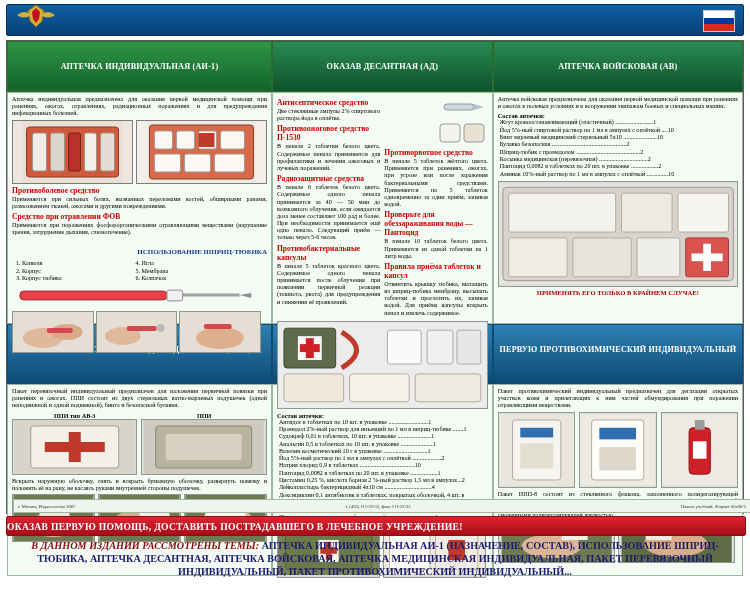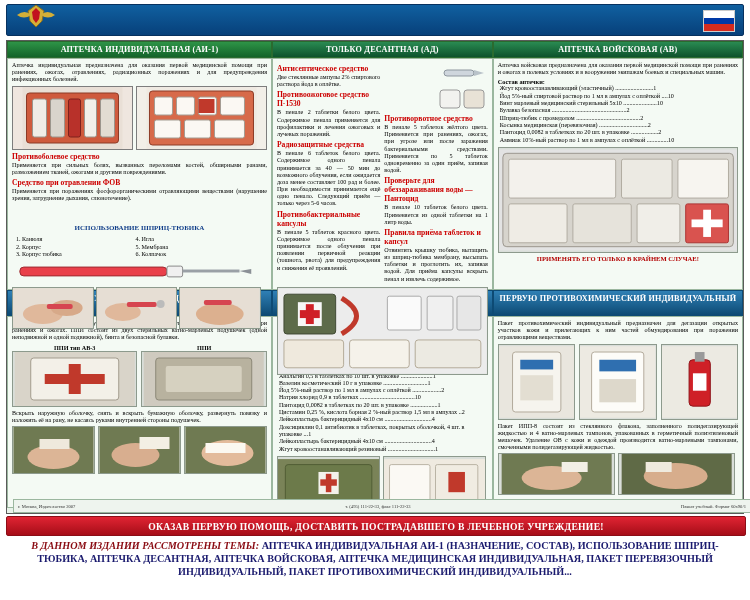--- a/index.html
+++ b/index.html
@@ -31,21 +31,21 @@
   .f1{background:#fff}.f2{background:#0039a6}.f3{background:#d52b1e}
 
   
   .frame{
     position:absolute;left:6px;top:36px;width:738px;height:474px;
     border:1px solid #5a5a5a;background:#e8f3ea;box-sizing:border-box;
   }
   .strip{display:flex;width:100%;box-sizing:border-box;}
   .bar{
     color:#fff;font-weight:bold;font-size:8.2px;text-align:center;
-    padding:3px 2px;border:1px solid #2a6b2f;box-sizing:border-box;
+    padding:20px 2px;border:1px solid #2a6b2f;box-sizing:border-box;
     letter-spacing:.2px;
   }
   .bar.green{background:#1f7a34;background:linear-gradient(#2e9447,#13632a);}
   .bar.dgreen{background:#14693a;background:linear-gradient(#2a8b52,#0d522c);}
   .bar.blue{background:#17608f;background:linear-gradient(#2f80b5,#0d4a74);border-color:#0d4a74;}
 
   .cols{display:flex;width:100%;box-sizing:border-box;}
   .col{box-sizing:border-box;border:1px solid #9bb79f;background:#f4faf4;padding:3px 4px;}
   .c1{width:36%;}
   .c2{width:30%;}
@@ -64,21 +64,21 @@
   .note{font-size:5.6px;line-height:1.15;}
 
   .warnbar{
     font-size:6.6px;font-weight:bold;text-align:center;color:#b30000;
     padding:2px 0;
   }
   .footbar{
     position:absolute;left:6px;top:512px;width:738px;height:18px;
     background:#c1121f;background:linear-gradient(#e02433,#a60d18);
     border:1px solid #8c0d16;border-radius:2px;
-    display:flex;align-items:center;justify-content:center;
+    display:flex;align-items:center;
   }
   .footbar span{color:#fff;font-weight:bold;font-size:9.6px;letter-spacing:.3px;}
 
   .bottomtext{
     position:absolute;left:10px;top:536px;width:730px;text-align:center;
     font-size:10.2px;line-height:1.25;font-weight:bold;color:#1a1a6e;
   }
   .bottomtext .hl{color:#8a0b12;font-style:italic;}
 
   .tinybar{
@@ -104,21 +104,21 @@
       <i class="f1"></i>
         <i class="f2"></i>
         <i class="f3"></i>
     </div>
   </div>
 
   <div class="frame">
 
     <div class="strip">
       <div class="bar green" style="width:36%">АПТЕЧКА  ИНДИВИДУАЛЬНАЯ  (АИ-1)</div>
-      <div class="bar dgreen" style="width:30%">ТОЛЬКО ДЕСАНТНАЯ (АД)</div>
+      <div class="bar dgreen" style="width:30%">ОКАЗАВ ДЕСАНТНАЯ (АД)</div>
       <div class="bar dgreen" style="width:34%">АПТЕЧКА ВОЙСКОВАЯ (АВ)</div>
     </div>
 
     <div class="cols" style="height:232px">
 
       <div class="col c1">
         <p class="tx">Аптечка индивидуальная предназначена для оказания первой медицинской помощи при ранениях, ожогах, отравлениях, радиационных поражениях и для предупреждения инфекционных болезней.</p>
 
         <div style="display:flex;gap:3px;margin:1px 0 2px 0;">
           <div class="imgbox" style="width:48%;height:62px;border:1px solid #7d7d7d;background:#efe6df;">
@@ -148,21 +148,21 @@
               <rect x="52" y="12" width="16" height="14" fill="#c0392b"></rect>
             </svg>
           </div>
         </div>
 
         <h4 class="sub red">Противоболевое средство</h4>
         <p class="tx">Применяется при сильных болях, вызванных переломами костей, обширными ранами, размозжением тканей, ожогами и другими повреждениями.</p>
         <h4 class="sub red">Средство при отравлении ФОВ</h4>
         <p class="tx">Применяется при поражениях фосфорорганическими отравляющими веществами (нарушение зрения, затруднение дыхания, слюнотечение).</p>
 
-        <div style="text-align:center;margin-top:14px;">
+        <div style="text-align:right;margin-top:4px;">
           <span class="bold blue-t" style="font-size:7px;">ИСПОЛЬЗОВАНИЕ ШПРИЦ-ТЮБИКА</span>
         </div>
 
         <div style="display:flex;align-items:center;gap:4px;margin-top:2px;">
           <div style="width:46%;">
             <ul class="lst" style="margin-left:4px;list-style:none;">
               <li>1. Канюля</li>
               <li>2. Корпус</li>
               <li>3. Корпус тюбика</li>
             </ul>

